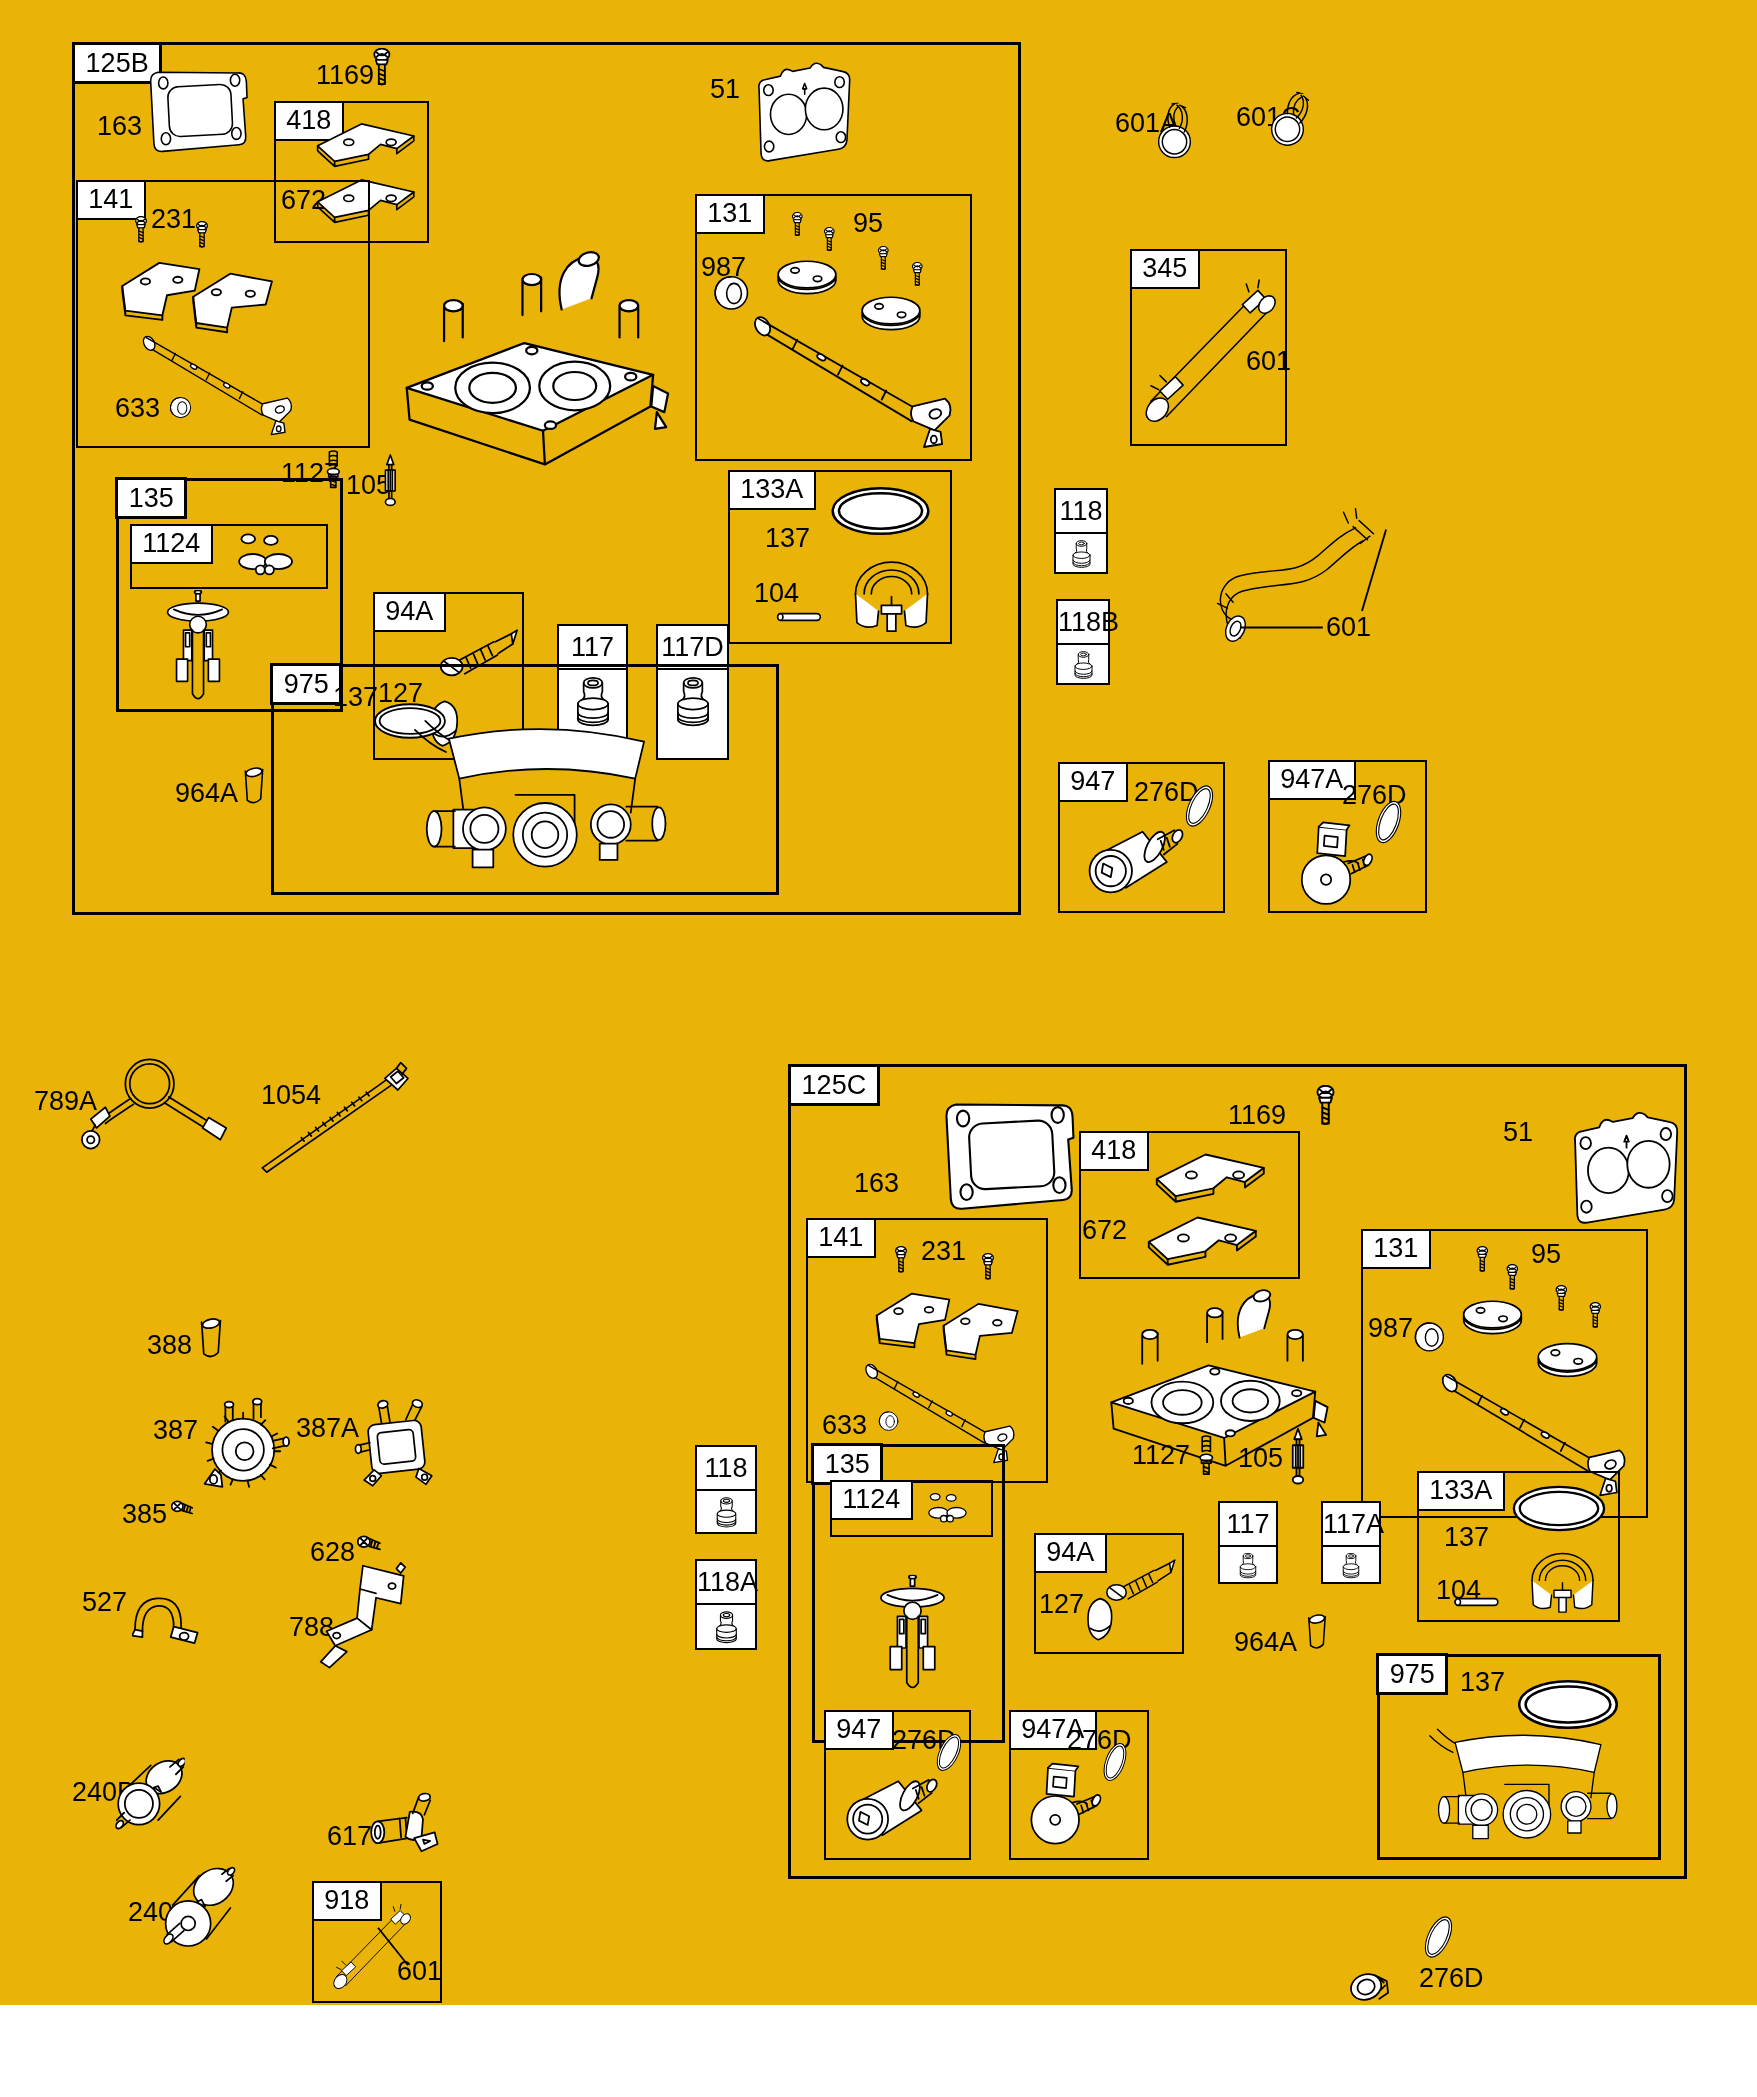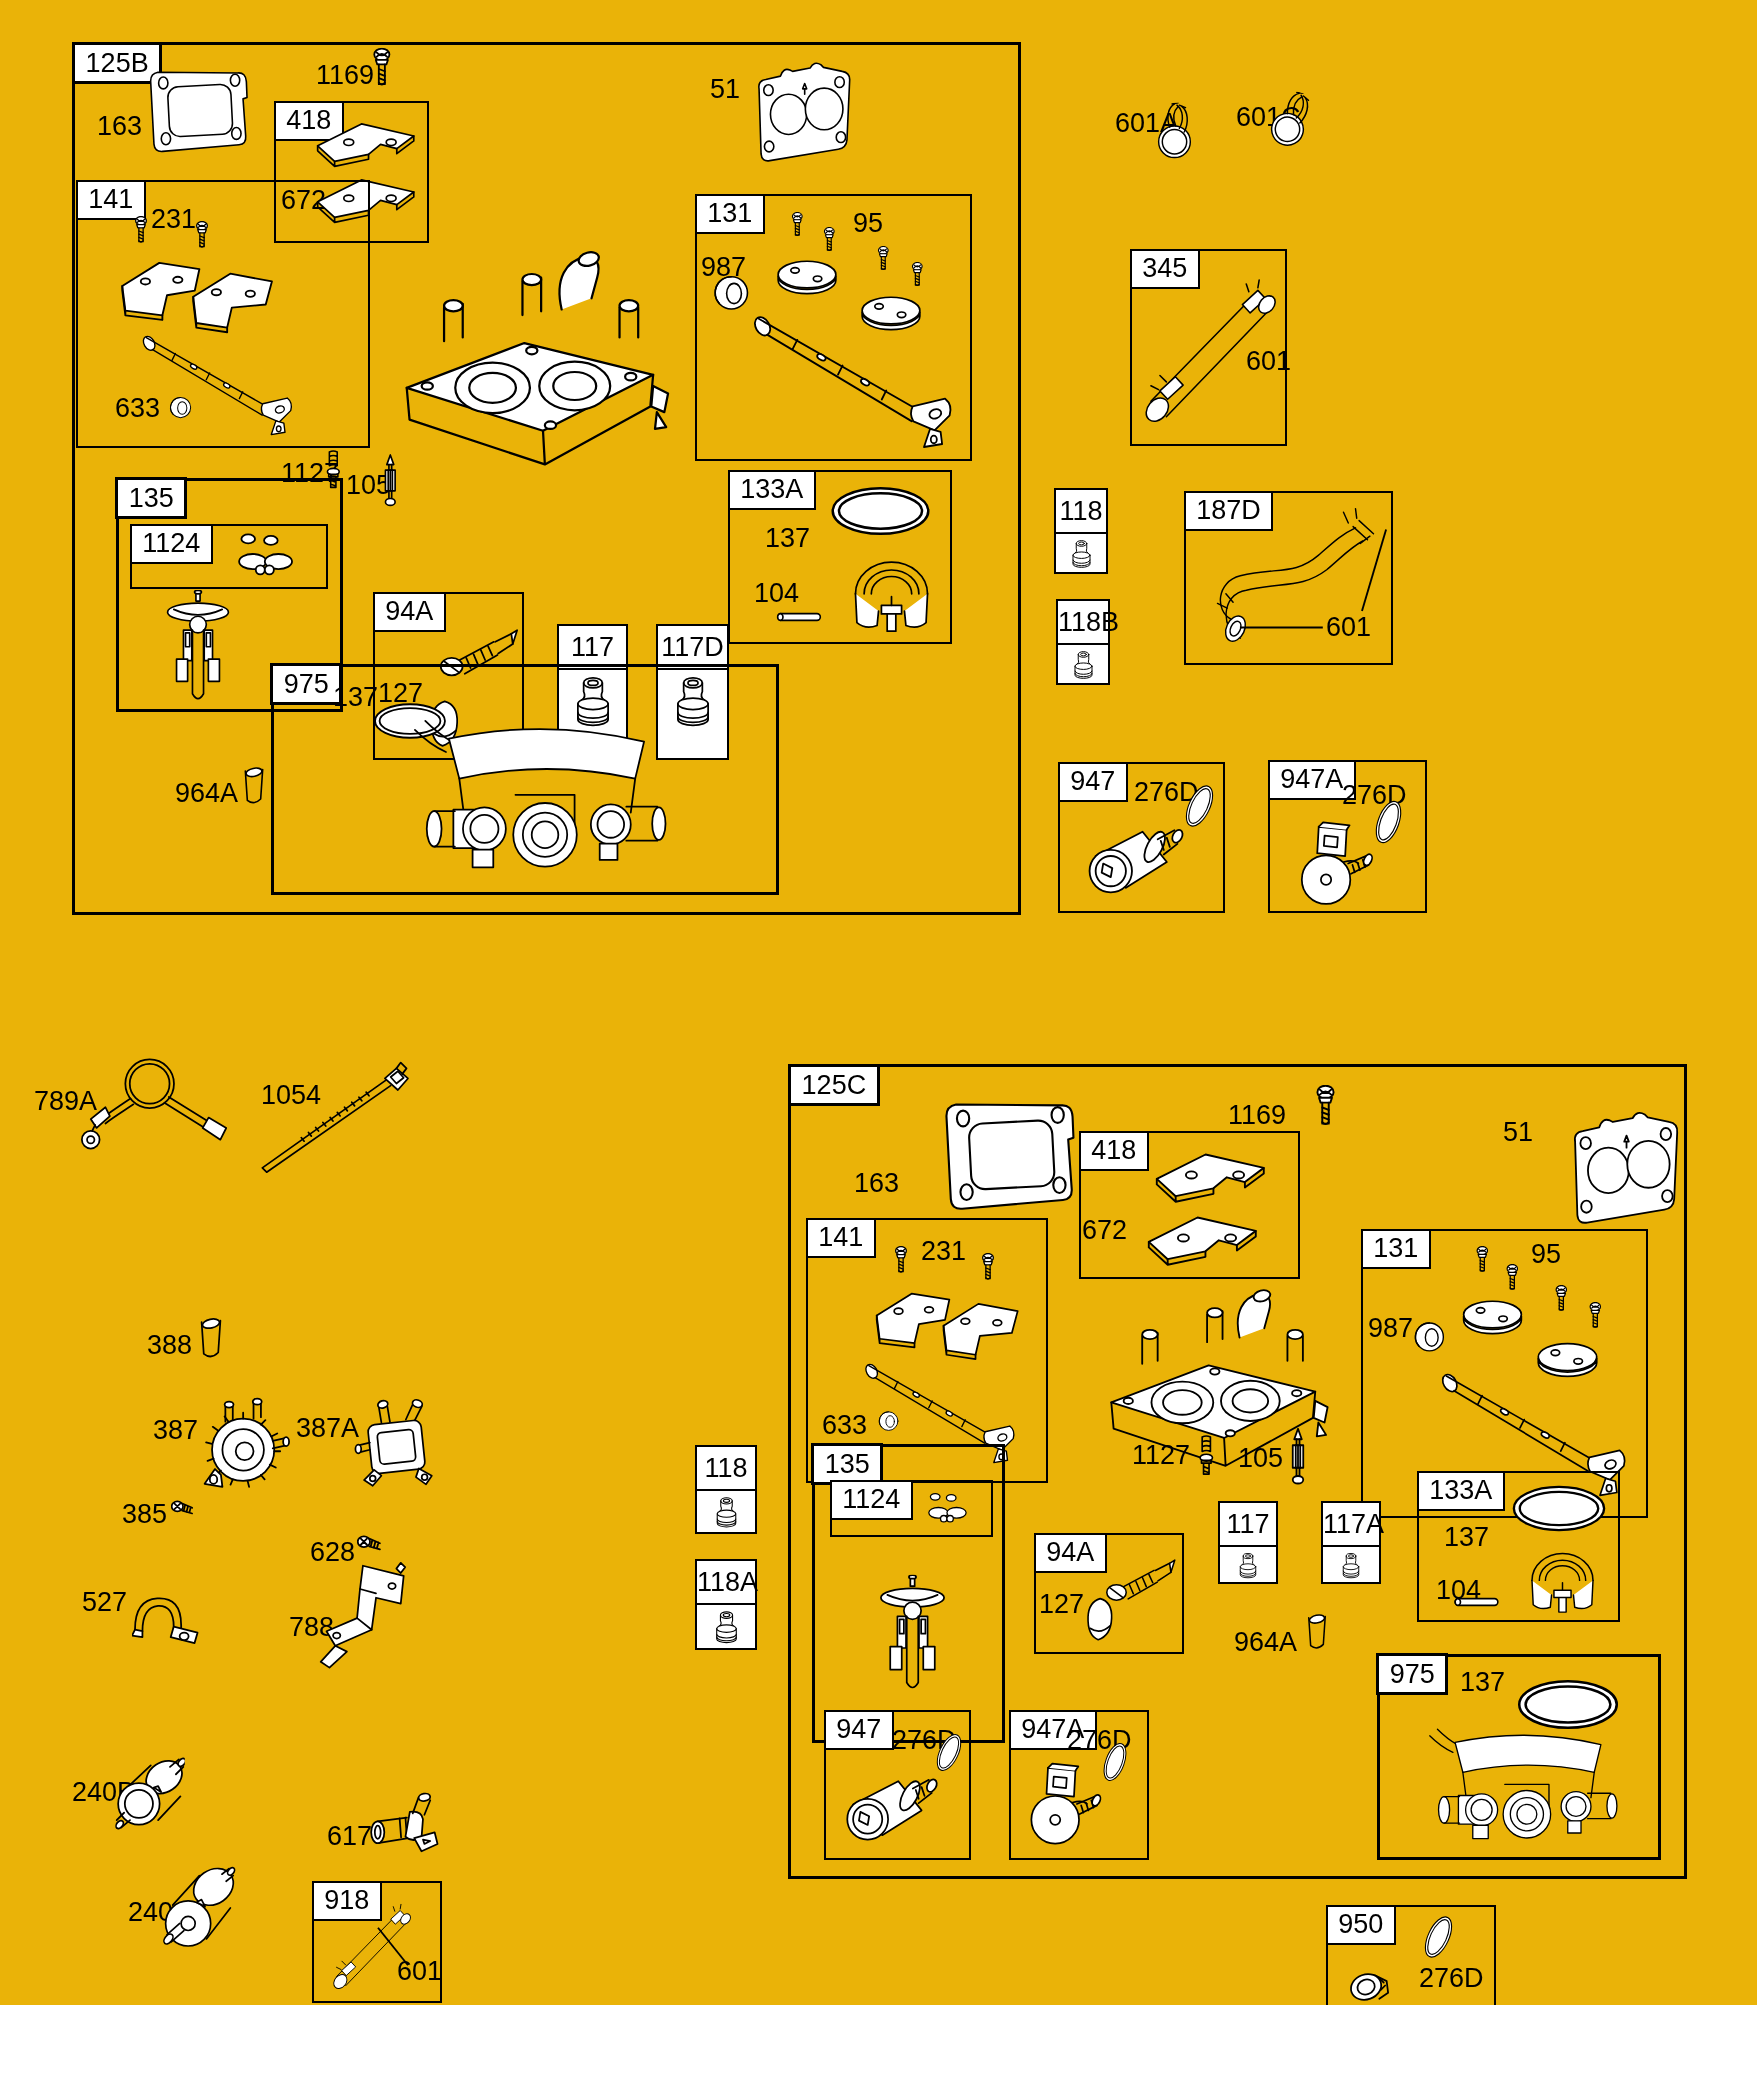--- a/index.html
+++ b/index.html
@@ -546,23 +546,20 @@
         <use href="#s-seat"></use>
       </svg>
 </div>
 <div class="gbox cell" style="left:1056px;top:599px;width:54px;height:86px">
   <div class="hdr">118B</div>
   <svg class="part" width="33" height="44" viewBox="0 0 58 82">
         <use href="#s-seat"></use>
       </svg>
 </div>
 
-<div class="gbox" style="left:1184px;top:491px;width:209px;height:174px">
-  <div class="corner">187D</div>
-</div>
 <svg class="part" style="left:1202px;top:505px" width="181" height="144" viewBox="0 0 290 240">
       <use href="#s-hose-curved"></use>
     </svg>
 <div class="lbl" style="left:1326px;top:614px">601</div>
 <svg class="leader" style="left:1232px;top:522px" width="159" height="113" viewBox="0 0 210 150">
       <line x1="10" y1="140" x2="120" y2="140"></line>
       <line x1="172" y1="118" x2="204" y2="10"></line>
     </svg>
 
 <div class="gbox" style="left:1058px;top:762px;width:167px;height:151px">
@@ -843,23 +840,20 @@
   <div class="corner">947A</div>
 </div>
 <div class="lbl" style="left:1067px;top:1727px">276D</div>
 <svg class="part" style="left:1094px;top:1747px;transform:rotate(-70deg)" width="42" height="30" viewBox="0 0 100 52">
       <use href="#s-oring"></use>
     </svg>
 <svg class="part" style="left:1022px;top:1754px" width="83" height="97" viewBox="0 0 115 128">
       <use href="#s-solenoid2"></use>
     </svg>
 
-<div class="gbox" style="left:1326px;top:1905px;width:170px;height:113px">
-  <div class="corner">950</div>
-</div>
 <svg class="part" style="left:1415px;top:1921px;transform:rotate(-65deg)" width="47" height="32" viewBox="0 0 100 52">
       <use href="#s-oring"></use>
     </svg>
 <div class="lbl" style="left:1419px;top:1965px">276D</div>
 <svg class="part" style="left:1347px;top:1962px" width="47" height="47" viewBox="0 0 64 60">
       <use href="#s-bushing950"></use>
     </svg>
 
 </div>
 

